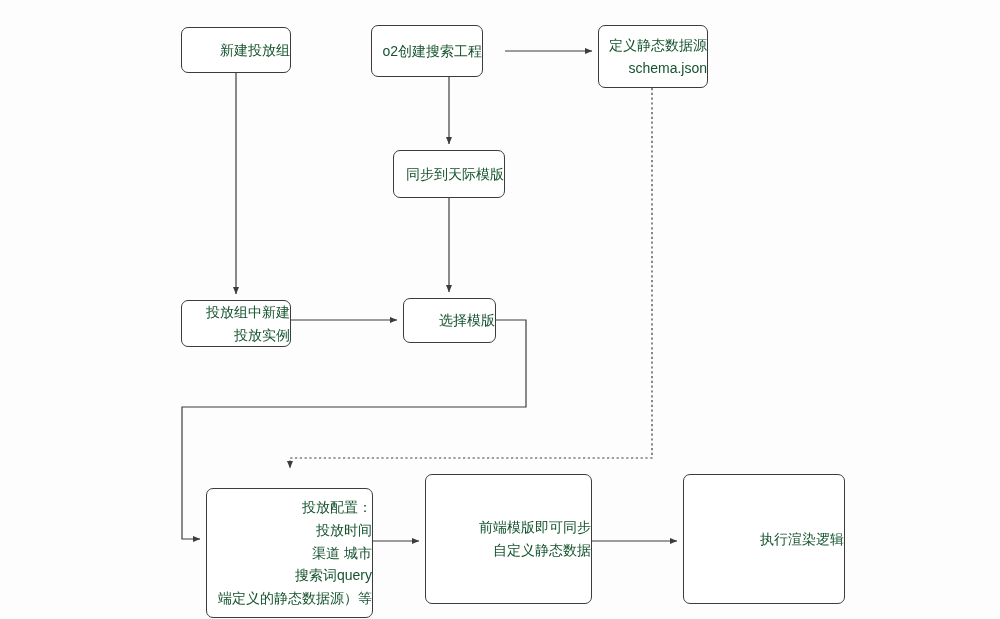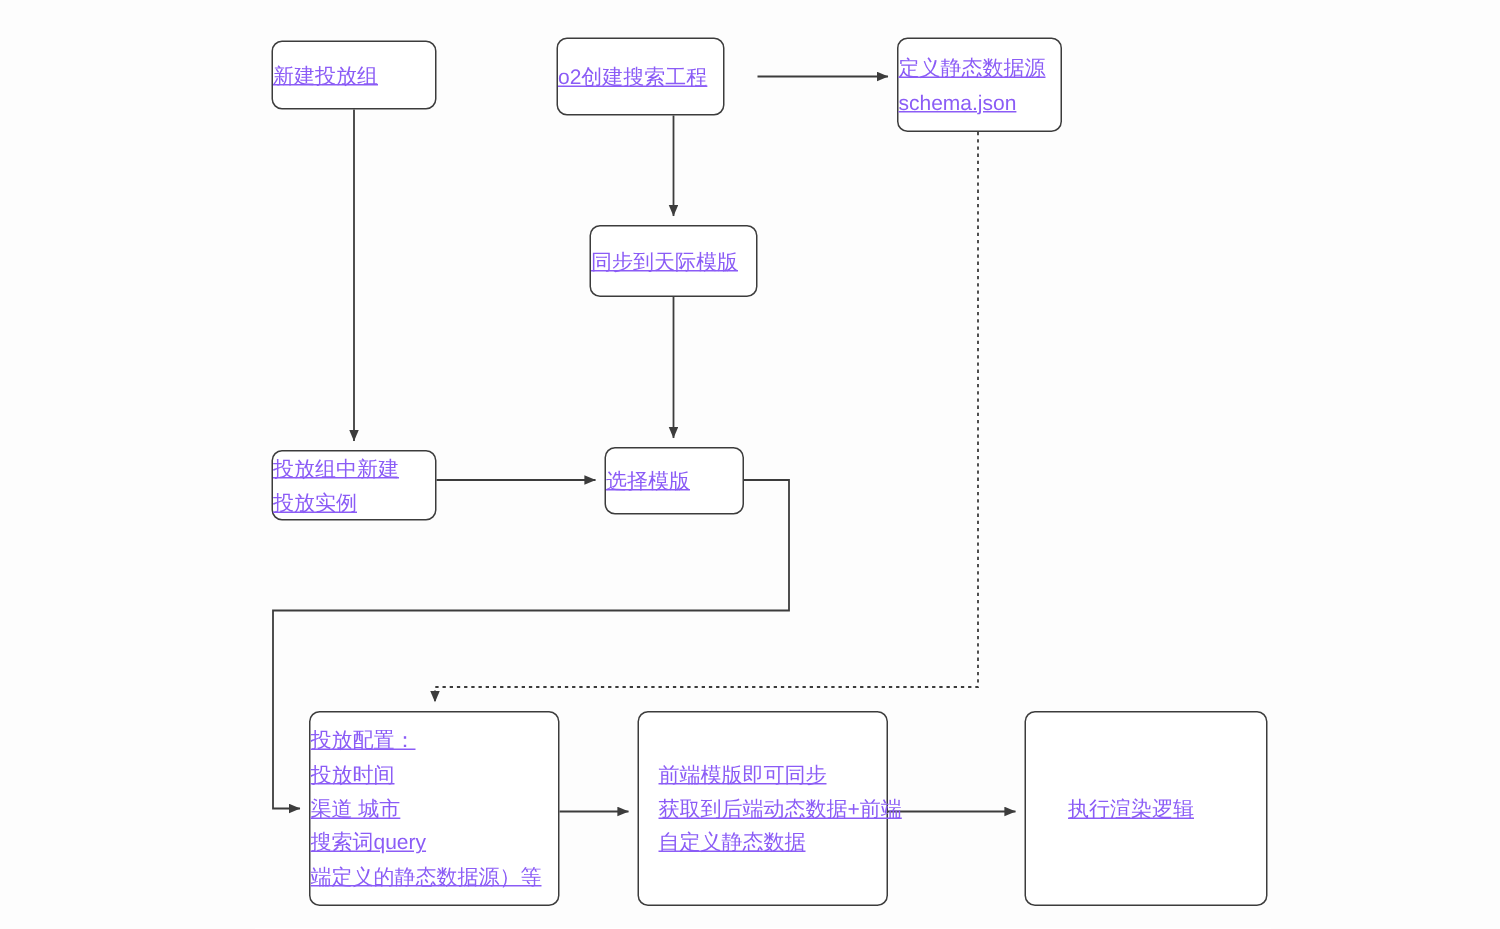--- a/index.html
+++ b/index.html
@@ -16,28 +16,27 @@
     overflow: hidden;
   }
   .node {
     position: absolute;
     box-sizing: border-box;
     background: #ffffff;
     border: 1px solid #3c3c3c;
     border-radius: 7px;
     display: flex;
     flex-direction: column;
-    align-items: flex-start;
+    align-items: flex-end;
     justify-content: center;
-    color: #8b5cf6;
+    color: #14532d;
     font-size: 14px;
     line-height: 1.62;
     text-align: center;
     white-space: nowrap;
-    text-decoration: underline;
   }
   .node .ln { display: block; }
   svg#wires {
     position: absolute;
     left: 0;
     top: 0;
     width: 1000px;
     height: 619px;
     pointer-events: none;
   }
@@ -86,29 +85,28 @@
       <div class="node" style="left: 393px; top: 150px; width: 112px; height: 48px; background: rgb(255, 255, 255); border-color: rgb(60, 60, 60);">
         <span class="ln">同步到天际模版</span>
       </div>
       <div class="node" style="left: 181px; top: 300px; width: 110px; height: 47px; background: rgb(255, 255, 255); border-color: rgb(60, 60, 60);">
         <span class="ln">投放组中新建</span>
         <span class="ln">投放实例</span>
       </div>
       <div class="node" style="left: 403px; top: 298px; width: 93px; height: 45px; background: rgb(255, 255, 255); border-color: rgb(60, 60, 60);">
         <span class="ln">选择模版</span>
       </div>
-      <div class="node" style="left: 206px; top: 474px; width: 167px; height: 130px; background: rgb(255, 255, 255); border-color: rgb(60, 60, 60);">
+      <div class="node" style="left: 206px; top: 488px; width: 167px; height: 130px; background: rgb(255, 255, 255); border-color: rgb(60, 60, 60);">
         <span class="ln">投放配置：</span>
         <span class="ln">投放时间</span>
         <span class="ln">渠道 城市</span>
         <span class="ln">搜索词query</span>
         <span class="ln">端定义的静态数据源）等</span>
       </div>
       <div class="node" style="left: 425px; top: 474px; width: 167px; height: 130px; background: rgb(255, 255, 255); border-color: rgb(60, 60, 60); padding-left: 13px;">
         <span class="ln">前端模版即可同步</span>
-        <span class="ln">获取到后端动态数据+前端</span>
         <span class="ln">自定义静态数据</span>
       </div>
       <div class="node" style="left: 683px; top: 474px; width: 162px; height: 130px; background: rgb(255, 255, 255); border-color: rgb(60, 60, 60); padding-left: 28px;">
         <span class="ln">执行渲染逻辑</span>
       </div>
     </div>
 </div>
 
 </body></html>

